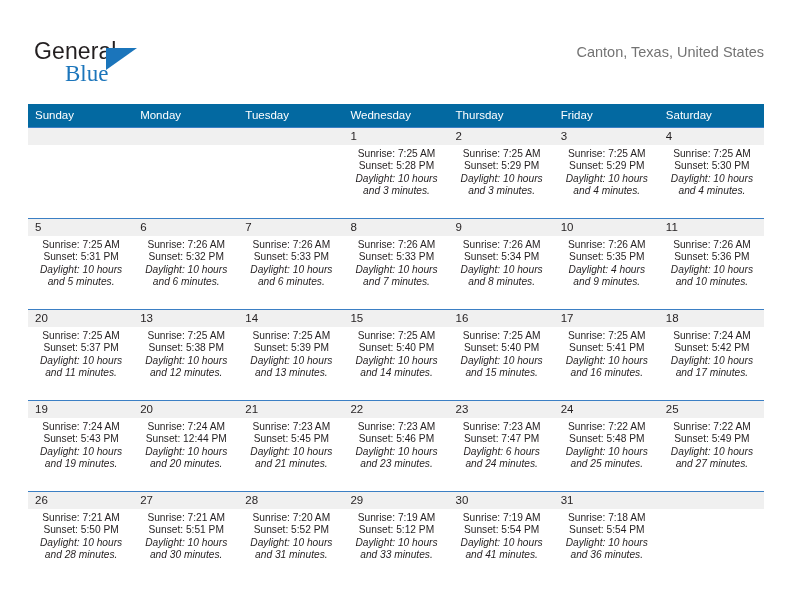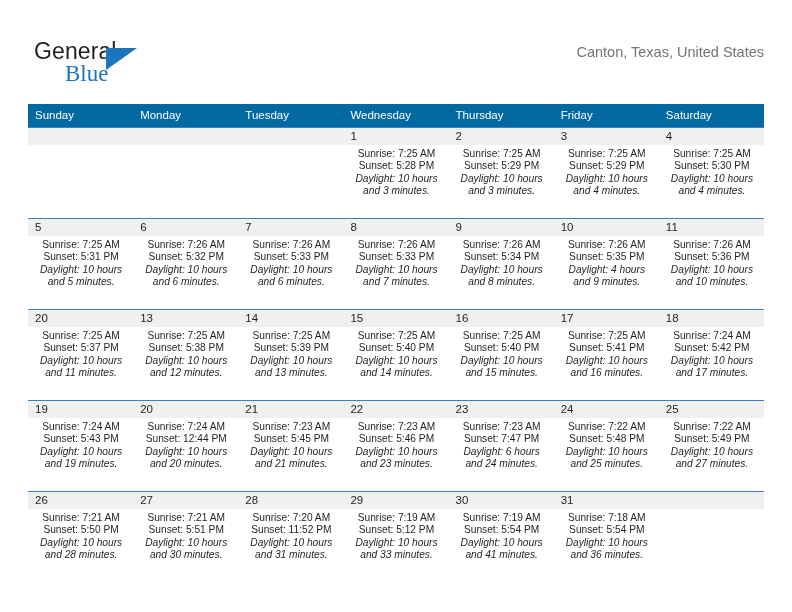--- a/index.html
+++ b/index.html
@@ -464,21 +464,21 @@
                 <div>Sunset: 5:51 PM</div>
                 <div class="daylight">Daylight: 10 hours and 30 minutes.</div>
               </div>
             </div>
           </td>
           <td>
             <div class="daycell">
               <div class="daynum-band">28</div>
               <div class="dayinfo">
                 <div>Sunrise: 7:20 AM</div>
-                <div>Sunset: 11:52 PM</div>
+                <div>Sunset: 5:52 PM</div>
                 <div class="daylight">Daylight: 10 hours and 31 minutes.</div>
               </div>
             </div>
           </td>
           <td>
             <div class="daycell">
               <div class="daynum-band">29</div>
               <div class="dayinfo">
                 <div>Sunrise: 7:19 AM</div>
                 <div>Sunset: 5:12 PM</div>

